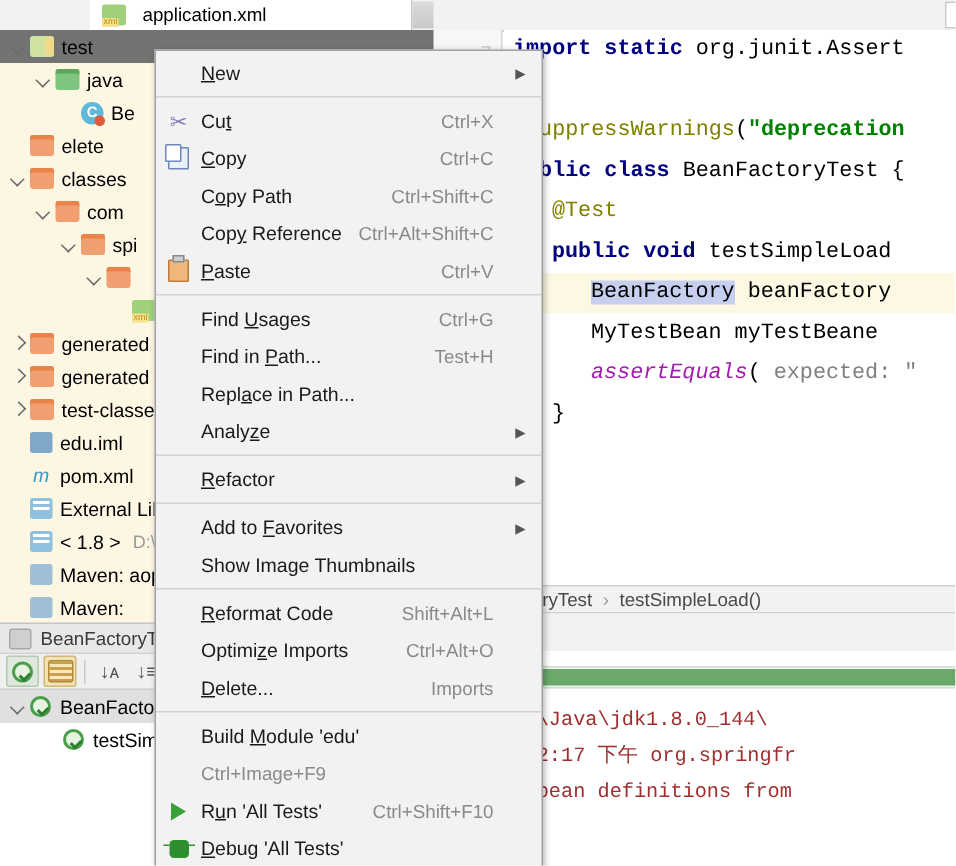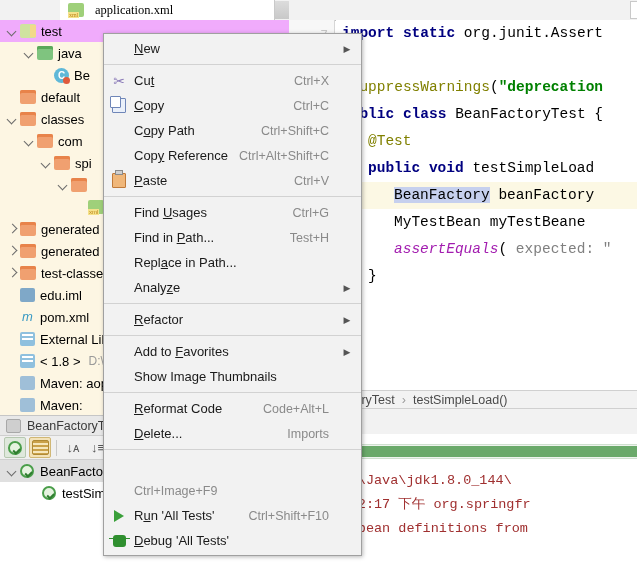--- a/index.html
+++ b/index.html
@@ -3,21 +3,21 @@
 <meta charset="utf-8">
 <style>
   html,body{margin:0;padding:0;}
   body{
     width:637px;height:577px;overflow:hidden;position:relative;
     font-family:"Liberation Sans",sans-serif;font-size:12px;
     background:#ffffff;color:#000;
   }
   
   #editor{position:absolute;left:0;top:0;width:637px;height:577px;background:#ffffff;}
-  .tabstrip{position:absolute;left:0;top:0;width:637px;height:20px;background:#f2f2f2;border-bottom:1px solid #c0c0c0;font-family:Liberation Serif, serif;}
+  .tabstrip{position:absolute;left:0;top:0;width:637px;height:20px;background:#f2f2f2;border-bottom:1px solid #c0c0c0;}
   .tab-app{position:absolute;left:60px;top:0;width:215px;height:20px;background:#ffffff;border-right:1px solid #c9c9c9;
            display:flex;align-items:center;padding-left:8px;box-sizing:border-box;}
   .tab-app .lbl{font-size:12.5px;color:#000;margin-left:6px;}
   .tab-scroll{position:absolute;left:275px;top:1px;width:14px;height:18px;background:linear-gradient(#dcdcdc,#c8c8c8);}
   .tab-right{position:absolute;left:335px;top:0;width:302px;height:20px;background:#f2f2f2;}
   .tab-right .tabbox{position:absolute;left:295px;top:1px;width:120px;height:18px;background:#fff;border:1px solid #c9c9c9;box-sizing:border-box;}
 
   .gutter{position:absolute;left:289px;top:20px;width:46px;height:370px;background:#f7f7f7;border-right:1px solid #d6d6d6;
           text-align:right;box-sizing:border-box;padding-right:6px;padding-top:2px;
           font-family:"Liberation Mono",monospace;font-size:13px;color:#c6c6c6;line-height:27px;}
@@ -47,21 +47,21 @@
   .progress-wrap{position:absolute;left:70px;top:10px;width:278px;height:13px;background:#eef3ee;border-top:1px solid #cfe0cf;border-bottom:1px solid #cfe0cf;}
   .progress-bar{position:absolute;left:0;top:1px;width:278px;height:11px;background:#6aa96a;}
   .console-lines{position:absolute;left:0px;top:35px;width:348px;
                  font-family:"Liberation Mono",monospace;font-size:13.5px;line-height:24px;color:#a03030;white-space:pre;}
   .console-lines div{padding-left:4px;}
 
   
   #sidebar{position:absolute;left:0;top:20px;width:289px;height:557px;background:#ffffff;}
   .tree{position:absolute;left:0;top:0;width:289px;height:395px;background:#fdf6e3;}
   .trow{position:relative;height:22px;display:flex;align-items:center;white-space:nowrap;font-size:13px;color:#000;}
-  .trow.sel{background:#f0abfc;}
+  .trow.sel{background:#737373;}
   .chev{width:12px;height:12px;margin-right:2px;flex:0 0 auto;position:relative;}
   .chev:after{content:"";position:absolute;left:2px;top:3px;width:6px;height:6px;border-right:1.6px solid #6b6b6b;border-bottom:1.6px solid #6b6b6b;transform:rotate(45deg);}
   .chev.right:after{transform:rotate(-45deg);left:3px;top:2px;}
   .chev.none:after{display:none;}
   .ficon{width:16px;height:14px;margin-right:5px;flex:0 0 auto;border-radius:2px;}
   .f-orange{background:#f0a070;box-shadow:inset 0 3px 0 #e8834a;}
   .f-green{background:#7fc47f;box-shadow:inset 0 3px 0 #5aa85a;}
   .f-test{width:16px;height:14px;margin-right:5px;flex:0 0 auto;background:#cfe3a0;border-radius:2px;position:relative;}
   .f-test:after{content:"";position:absolute;right:0;top:1px;width:6px;height:12px;background:#f2d98a;}
   .icon-class{width:15px;height:15px;margin-right:5px;flex:0 0 auto;border-radius:50%;background:#5fb8d8;color:#fff;
@@ -168,21 +168,21 @@
         <span>java</span>
       </div>
       <div class="trow" style="padding-left: 40px;">
         <span class="chev none"></span>
         <span class="icon-class">C</span>
         <span>Be</span>
       </div>
       <div class="trow" style="padding-left: 6px;">
         <span class="chev none"></span>
         <span class="ficon f-orange"></span>
-        <span>default</span>
+        <span>elete</span>
       </div>
       <div class="trow" style="padding-left: 6px;">
         <span class="chev "></span>
         <span class="ficon f-orange"></span>
         <span>classes</span>
       </div>
       <div class="trow" style="padding-left: 23px;">
         <span class="chev "></span>
         <span class="ficon f-orange"></span>
         <span>com</span>
@@ -367,32 +367,39 @@
     <div class="mi">
       <span class="micon"></span>
       <span class="mlbl">Show Image Thumbnails</span>
       <span class="mshort"></span>
       <span class="marrow"></span>
     </div>
     <div class="msep"></div>
     <div class="mi">
       <span class="micon"></span>
       <span class="mlbl"><u>R</u>eformat Code</span>
-      <span class="mshort">Code+Alt+L</span>
+      <span class="mshort">Shift+Alt+L</span>
+      <span class="marrow"></span>
+    </div>
+    <div class="mi">
+      <span class="micon"></span>
+      <span class="mlbl">Optimi<u>z</u>e Imports</span>
+      <span class="mshort">Ctrl+Alt+O</span>
       <span class="marrow"></span>
     </div>
     <div class="mi">
       <span class="micon"></span>
       <span class="mlbl"><u>D</u>elete...</span>
       <span class="mshort">Imports</span>
       <span class="marrow"></span>
     </div>
     <div class="msep"></div>
     <div class="mi">
       <span class="micon"></span>
+      <span class="mlbl">Build <u>M</u>odule 'edu'</span>
       <span class="mshort"></span>
       <span class="marrow"></span>
     </div>
     <div class="mi">
       <span class="micon"></span>
       <span class="mshort">Ctrl+Image+F9</span>
       <span class="marrow"></span>
     </div>
     <div class="mi">
       <span class="micon">

